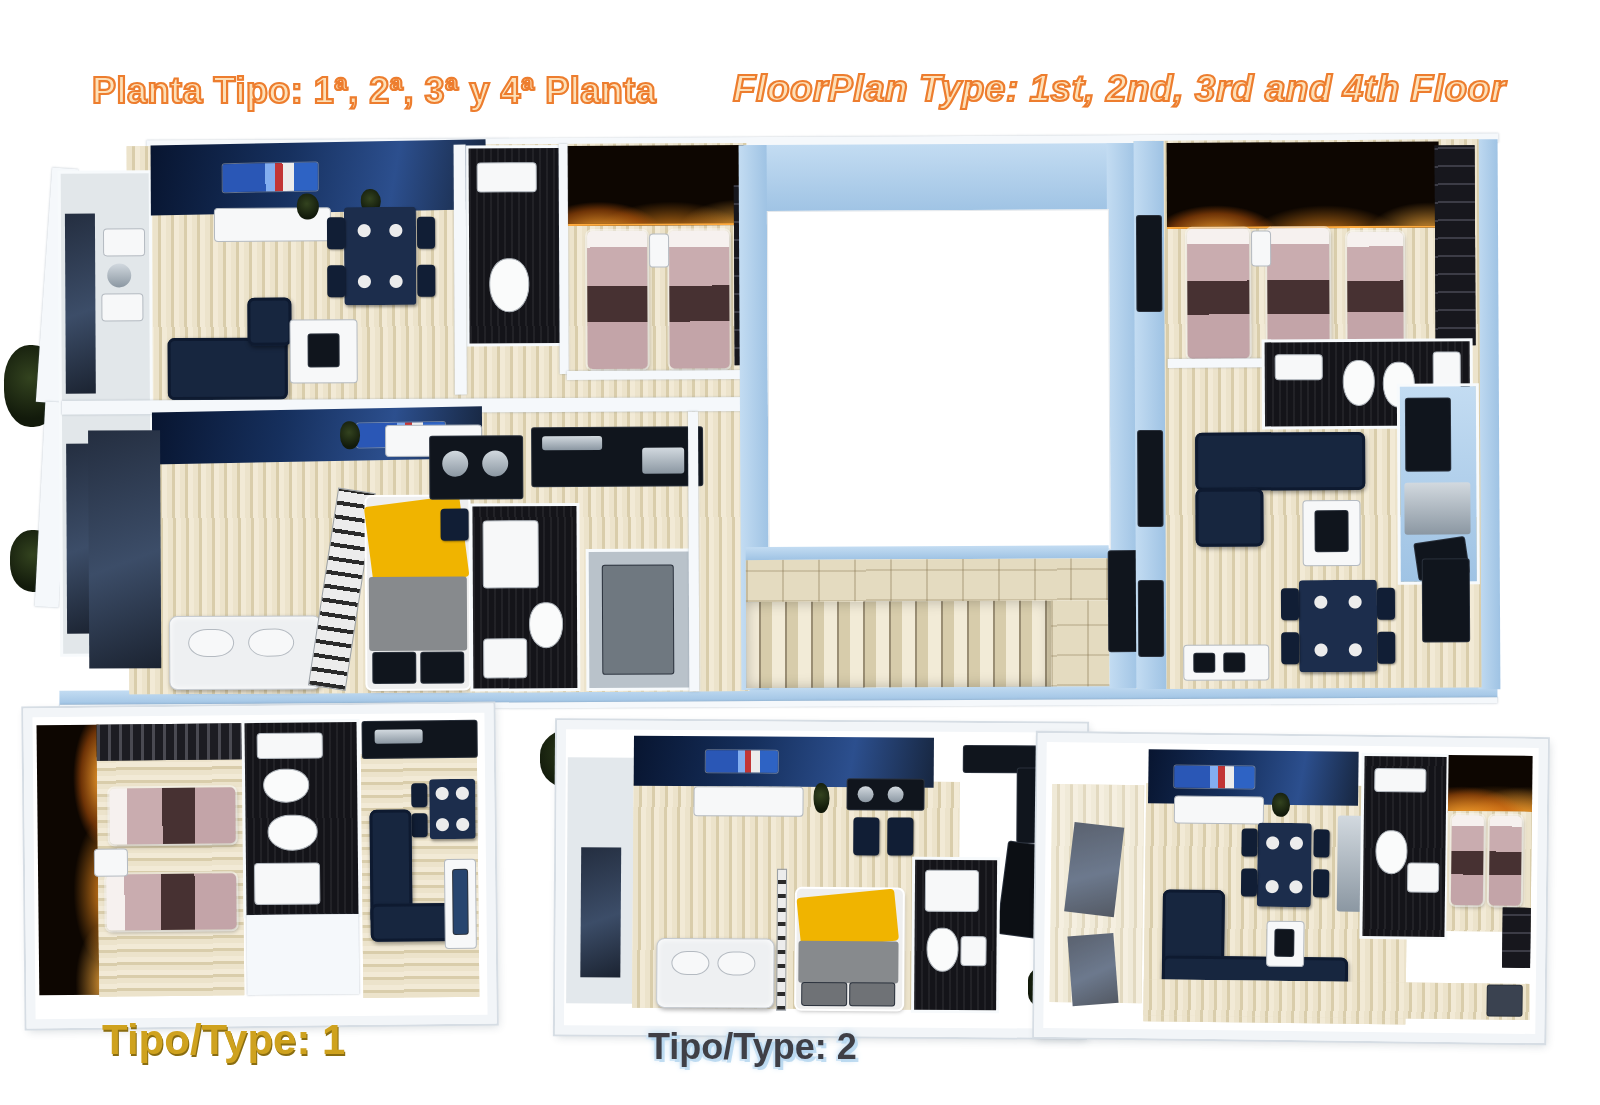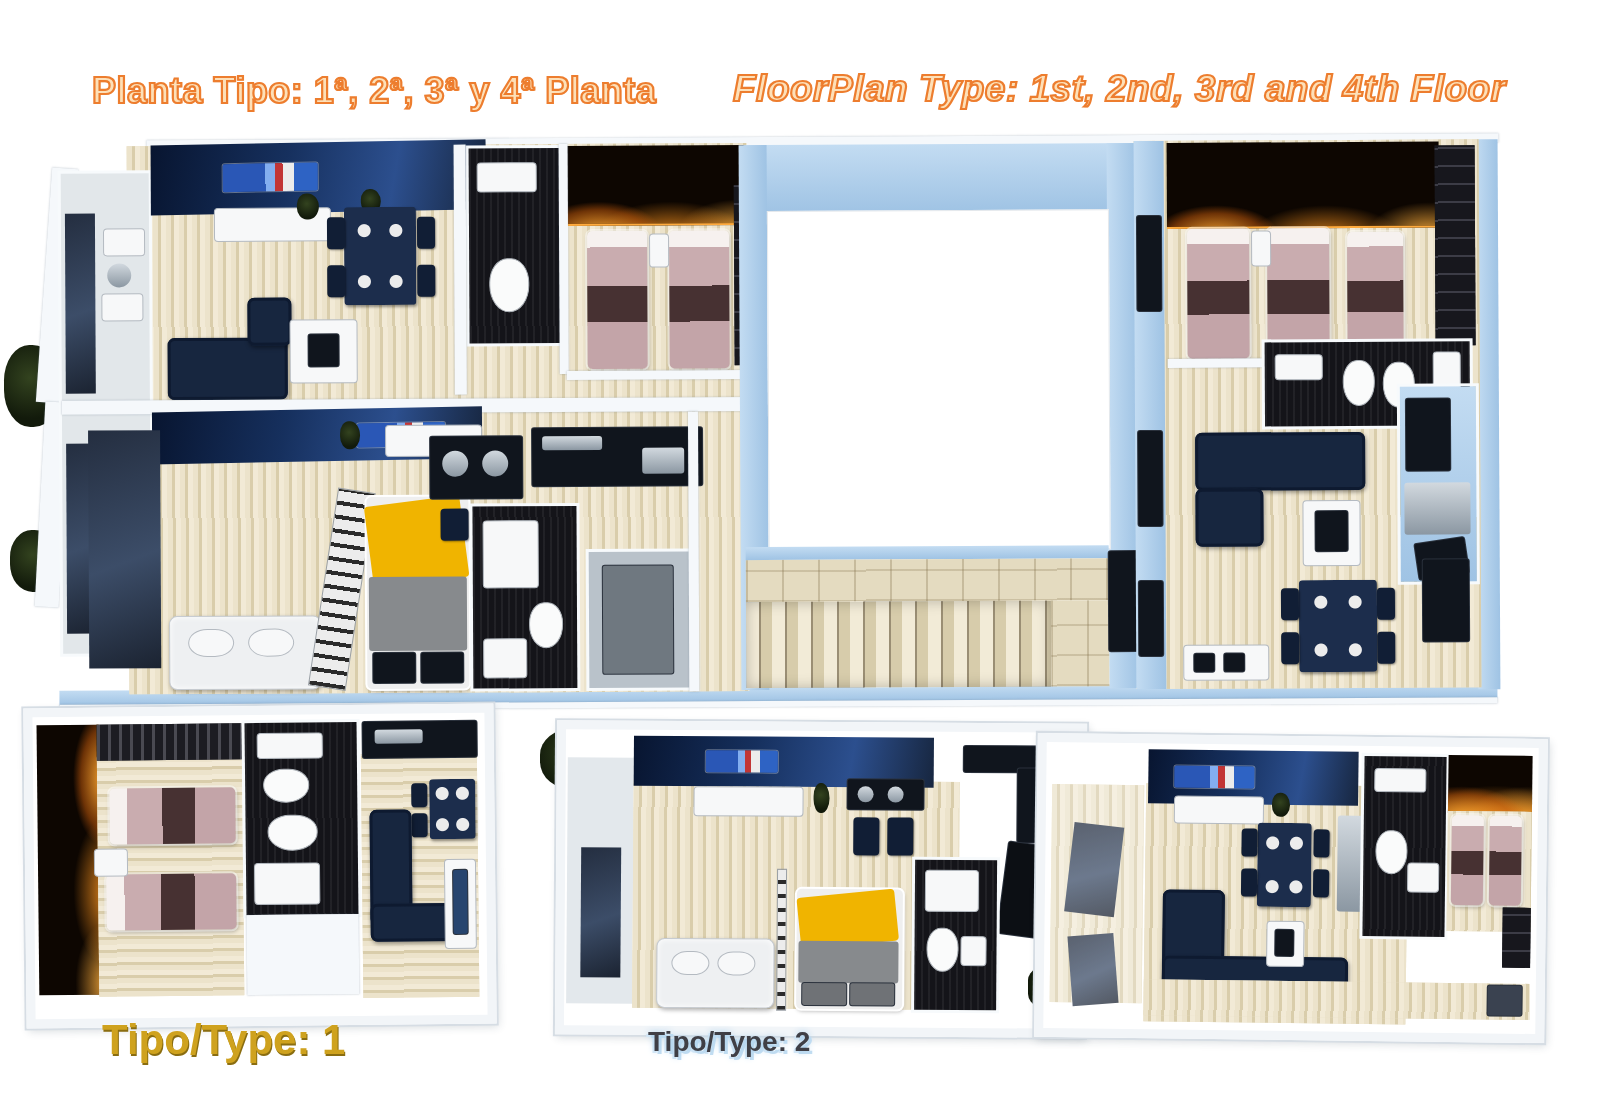--- a/index.html
+++ b/index.html
@@ -7,21 +7,21 @@
           font-family:Liberation Sans, sans-serif;}
   .abs{position:absolute;}
 
   
   .title{font-weight:bold;font-size:36px;letter-spacing:.5px;white-space:nowrap;
          color:#fde0b8;-webkit-text-stroke:2.2px var(--title-orange,#ed7d2e);
          text-shadow:0 1px 0 rgba(237,125,46,.35);}
   .title.it{font-style:italic;font-size:37px;}
   .lbl1{font-weight:bold;font-size:42px;color:var(--label1-gold,#cfa21e);
         text-shadow:1px 2px 0 #8a6d10, 0 0 2px #fff;}
-  .lbl2{font-weight:bold;font-size:28px;color:var(--label2-dark,#3f3f46);
+  .lbl2{font-weight:bold;font-size:36px;color:var(--label2-dark,#3f3f46);
         text-shadow:0 0 7px var(--label2-glow,#a9cfec),3px 3px 0 #c3def2,-2px 2px 0 #d8eaf8;}
   .lbl3{font-weight:900;font-size:44px;color:var(--label3-red,#e31313);
         text-shadow:1px 2px 0 #9e0c0c;}
 
   
   .tileV{background:#e8dfc6;background-image:repeating-linear-gradient(90deg,#ece3cb 0 5px,#d9cdab 5px 8px,#f2ead6 8px 13px);}
   .tileH{background:#e8dfc6;background-image:repeating-linear-gradient(0deg,#ece3cb 0 5px,#d9cdab 5px 8px,#f2ead6 8px 13px);}
   .tileSQ{background:#e4dbc0;background-image:repeating-linear-gradient(90deg,rgba(130,112,74,.3) 0 2px,transparent 2px 36px),repeating-linear-gradient(0deg,rgba(130,112,74,.25) 0 2px,transparent 2px 30px);}
   .stairs{background:repeating-linear-gradient(90deg,#f2ebd7 0 13px,#9a8e74 13px 15px,#d7ccab 15px 26px);box-shadow:inset 0 0 14px rgba(0,0,0,.25);}
   .wallb{background:linear-gradient(180deg,#c3dcf2,var(--wall-blue,#9fc3e4));}

